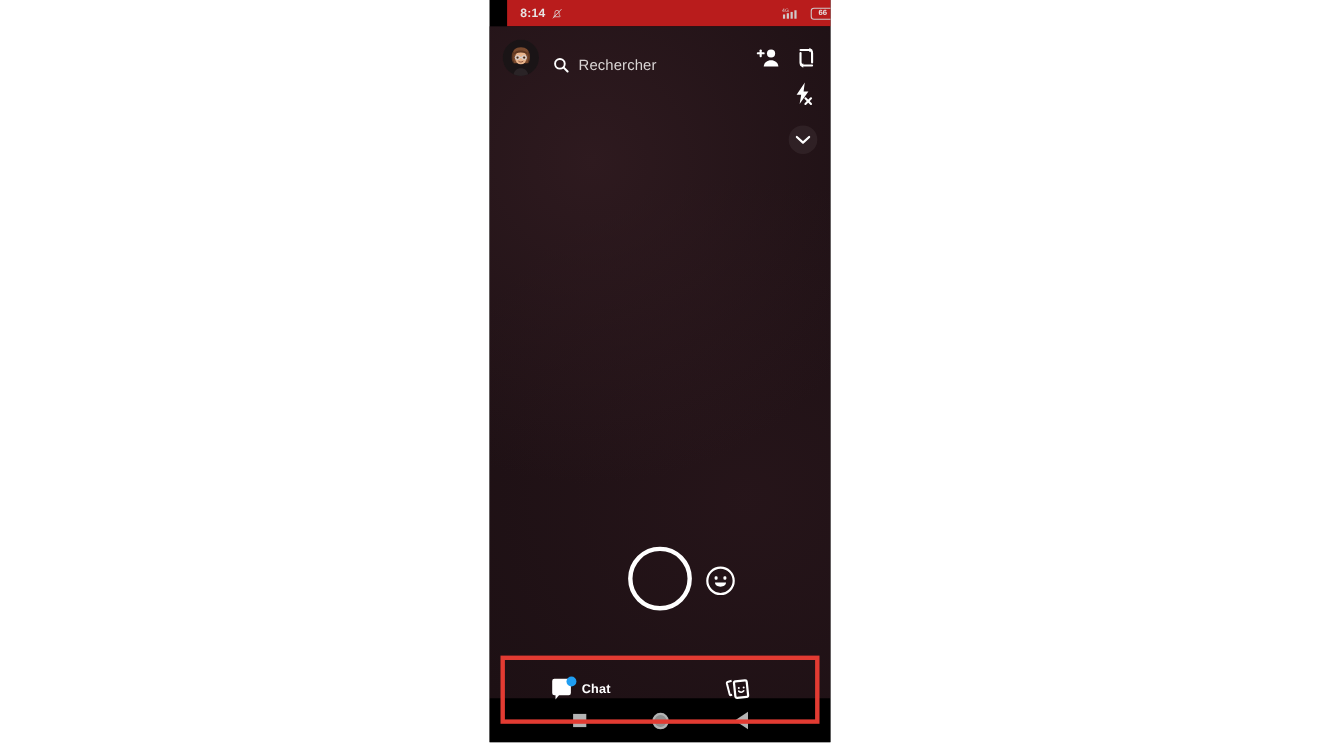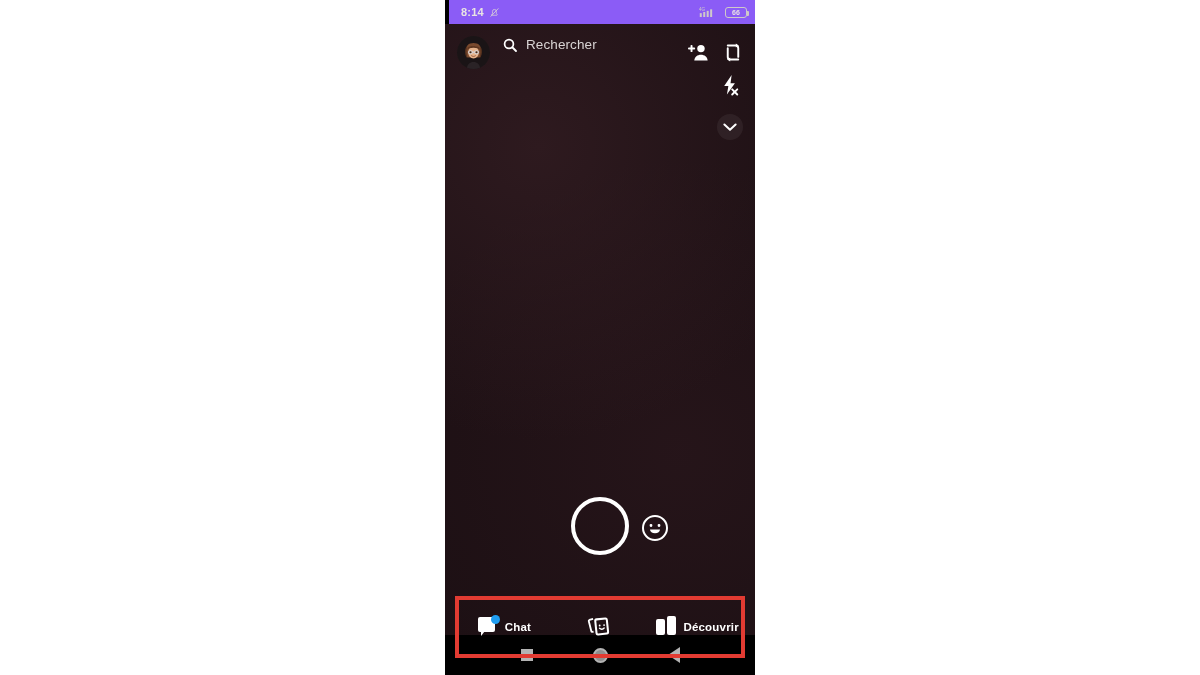--- a/index.html
+++ b/index.html
@@ -19,23 +19,23 @@
   #phone {
     position: absolute;
     left: 445px; top: 0;
     width: 310px; height: 675px;
     background: #000000;
     overflow: hidden;
   }
 
   
   #statusbar {
-    position: absolute; left: 4px; top: 0;
+    position: absolute; left: 16px; top: 0;
     width: 310px; height: 24px;
-    background: #8b5cf6;
+    background: #b91c1c;
     display: flex; align-items: center;
     padding: 0 12px;
   }
   #status-left { display: flex; align-items: center; gap: 5px; }
   #status-right { margin-left: auto; display: flex; align-items: center; gap: 6px; }
   .status-time {
     color: #e8e3e3; font-size: 11px; font-weight: bold;
     letter-spacing: .2px;
   }
   .mute-ic { display: block; }
@@ -69,21 +69,21 @@
     display: flex; align-items: center;
     padding: 0 12px;
   }
   #avatar {
     width: 33px; height: 33px; border-radius: 50%;
     background: #241a1c;
     overflow: hidden; flex: 0 0 auto;
     position: relative;
   }
   #searchbar {
-    display: flex; align-items: flex-start; gap: 8px;
+    display: flex; align-items: flex-end; gap: 8px;
     margin-left: 12px; flex: 1 1 auto;
     height: 30px; cursor: text;
   }
   .search-ph {
     color: #d9d4d4; font-size: 13.5px; letter-spacing: .1px;
   }
   #appbar-right { display: flex; align-items: center; gap: 14px; margin-left: auto; }
 
   
   #rail {
@@ -315,27 +315,20 @@
               <path d="M7.6 4.2 3.6 5.4c-.5.2-.8.7-.7 1.2l2.8 11c.1.5.7.8 1.2.7l1.2-.4" fill="none" stroke="#ffffff" stroke-width="2"></path>
               <rect x="10.6" y="4.2" width="12.6" height="16.4" rx="1.6" transform="rotate(-6 16.9 12.4)" fill="none" stroke="#ffffff" stroke-width="2.2"></rect>
               <circle cx="14.7" cy="11.4" r="1" fill="#ffffff"></circle>
               <circle cx="19.5" cy="10.9" r="1" fill="#ffffff"></circle>
               <path d="M14.6 14.4c1.5 1.5 3.6 1.3 5-.3" fill="none" stroke="#ffffff" stroke-width="1.5" stroke-linecap="round"></path>
             </svg>
           </span>
           <span class="nav-label"></span>
         </div>
 
-        <div class="nav-item">
-          <span class="nav-ic">
-            <span class="disc-a"></span>
-            <span class="disc-b"></span>
-          </span>
-          <span class="nav-label">Découvrir</span>
-        </div>
       </div>
 
       <div id="nav-highlight"></div>
     </div>
 
     <div id="androidnav">
       <span class="and-sq"></span>
       <span class="and-ci"></span>
       <span class="and-tri"></span>
     </div>

